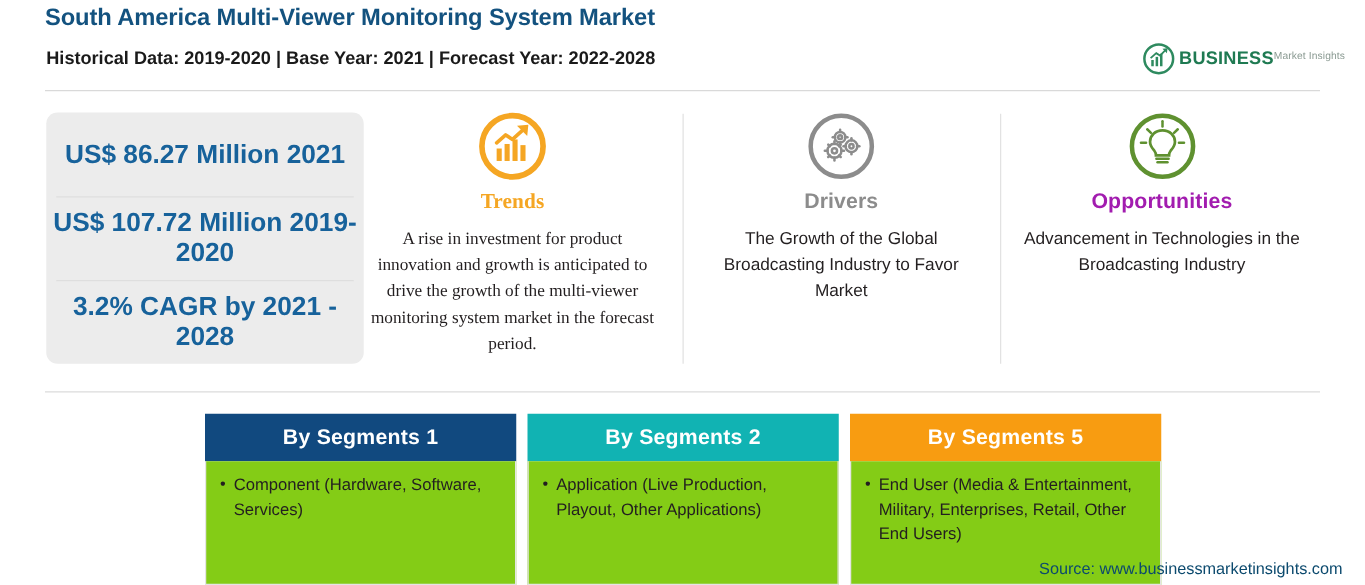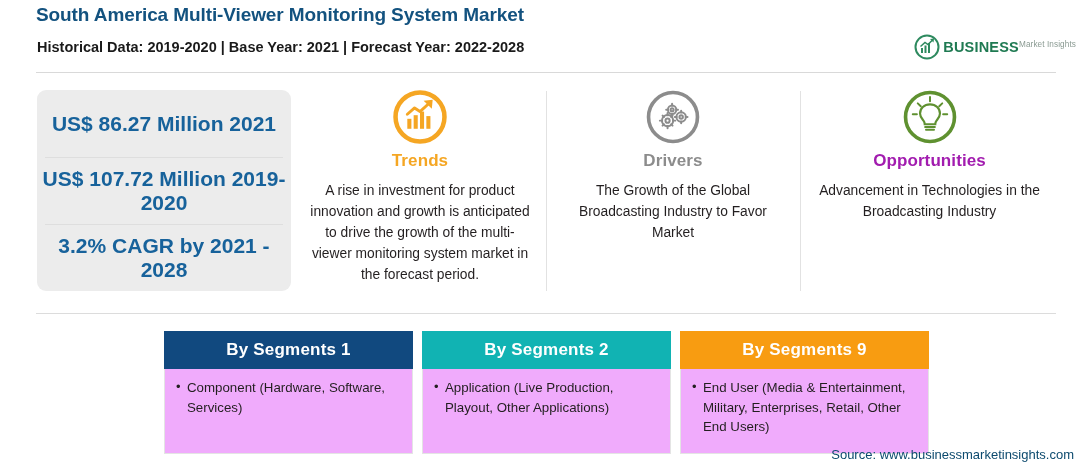--- a/index.html
+++ b/index.html
@@ -145,21 +145,21 @@
   }
   .vdiv.v1 { left: 546px; }
   .vdiv.v2 { left: 800px; }
 
   
   .pillar {
     position: absolute;
     top: 0;
     text-align: center;
   }
-  .pillar.trends        { left: 304px; width: 232px; }
+  .pillar.trends        { left: 294px; width: 232px; font-family: Liberation Serif, serif; }
   .pillar.drivers       { left: 557px; width: 232px; }
   .pillar.opportunities { left: 806px; width: 247px; }
 
   .icon-wrap {
     height: 62px;
     display: flex;
     align-items: center;
     justify-content: center;
   }
   .icon-wrap svg { display: block; }
@@ -221,22 +221,22 @@
     color: #ffffff;
     font-size: 17px;
     font-weight: bold;
     letter-spacing: 0.2px;
   }
   .seg.s1 .seg-head { background: #11497f; }
   .seg.s2 .seg-head { background: #11b3b3; }
   .seg.s3 .seg-head { background: #f89c11; }
 
   .seg-body {
-    height: 85px;
-    background: #f0abfc;
+    height: 99px;
+    background: #84cc16;
     border-left: 1px solid #e4e4e4;
     border-right: 1px solid #e4e4e4;
     border-bottom: 1px solid #e4e4e4;
     box-sizing: border-box;
     padding: 9px 12px 16px 10px;
   }
   .seg-item {
     font-size: 13.3px;
     line-height: 1.48;
     color: #231f20;
@@ -386,21 +386,21 @@
     </div>
 
     <div class="seg s2">
       <div class="seg-head">By Segments 2</div>
       <div class="seg-body">
         <div class="seg-item">Application (Live Production, Playout, Other Applications)</div>
       </div>
     </div>
 
     <div class="seg s3">
-      <div class="seg-head">By Segments 9</div>
+      <div class="seg-head">By Segments 5</div>
       <div class="seg-body">
         <div class="seg-item">End User (Media &amp; Entertainment, Military, Enterprises, Retail, Other End Users)</div>
       </div>
     </div>
 
   </div>
 
   <div class="source">Source: www.businessmarketinsights.com</div>
 
 </div>

